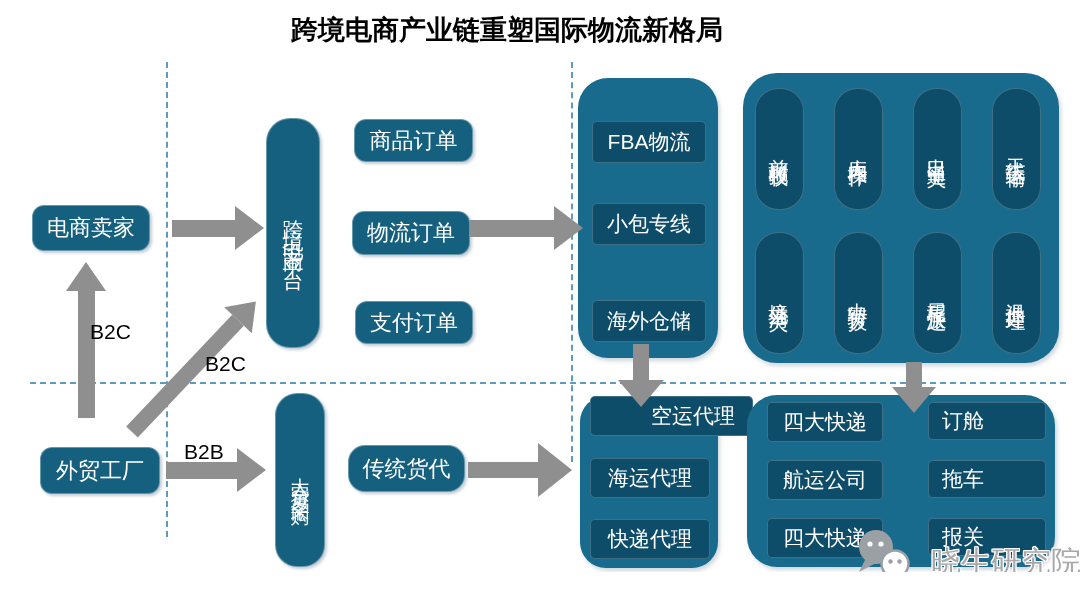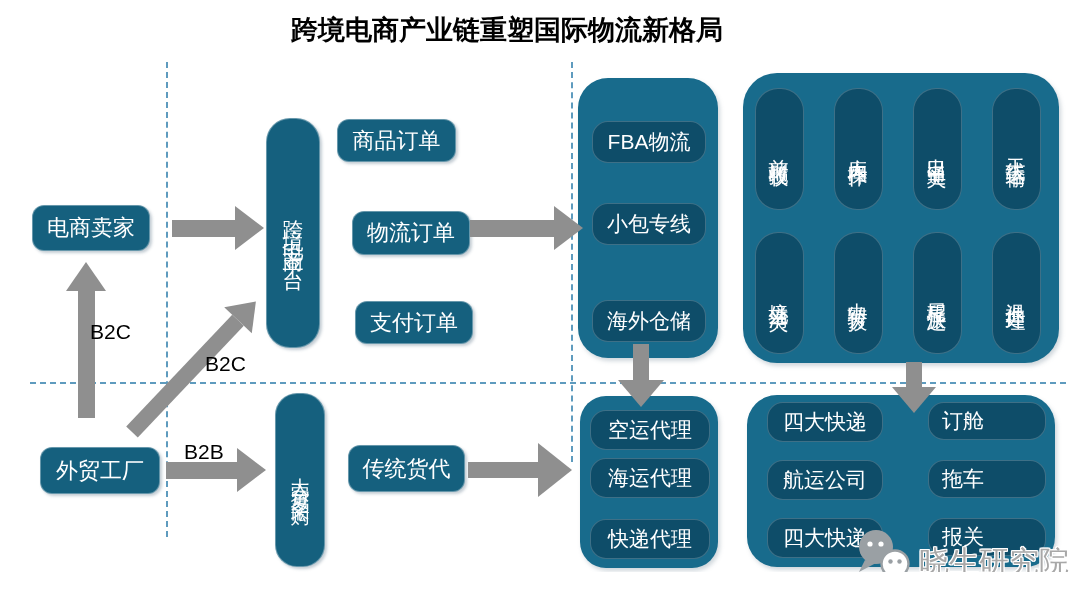--- a/index.html
+++ b/index.html
@@ -14,48 +14,48 @@
   .l1{left:166px;top:62px;height:475px;}
   .l2{left:571px;top:62px;height:400px;}
   .hline{position:absolute;height:0;border-top:2px dashed #5E9BBE;left:30px;top:382px;width:1036px;z-index:0;}
 
   
   .box{position:absolute;background:#15607E;color:#fff;border-radius:12px;display:flex;
        align-items:center;justify-content:center;font-size:22px;z-index:2;
        border:1px solid rgba(255,255,255,.35);box-shadow:2px 2px 3px rgba(125,145,160,.45);}
   .b-seller{left:32px;top:205px;width:116px;height:44px;}
   .b-factory{left:40px;top:447px;width:118px;height:45px;}
-  .b-product{left:337px;top:119px;width:117px;height:41px;text-align:right;}
+  .b-product{left:354px;top:119px;width:117px;height:41px;text-align:right;}
   .b-logistics{left:352px;top:211px;width:116px;height:42px;}
   .b-payment{left:355px;top:301px;width:116px;height:41px;}
-  .b-forwarder{left:348px;top:445px;width:115px;height:45px;}
+  .b-forwarder{left:348px;top:445px;width:115px;height:45px;border-radius:17px;}
 
   
   .vbox{position:absolute;background:#15607E;color:#fff;display:flex;align-items:center;
         justify-content:center;writing-mode:vertical-rl;text-orientation:upright;z-index:2;
         border:1px solid rgba(255,255,255,.35);box-shadow:2px 2px 3px rgba(125,145,160,.45);}
   .b-platform{left:266px;top:118px;width:52px;height:228px;border-radius:24px;font-size:21px;letter-spacing:10px;}
   .b-bulk{left:275px;top:393px;width:48px;height:172px;border-radius:22px;font-size:19px;letter-spacing:6px;}
 
   
   .container{position:absolute;background:#186B8C;z-index:1;box-shadow:2px 3px 4px rgba(120,140,155,.35);}
   .c-fba{left:578px;top:78px;width:140px;height:280px;border-radius:30px;}
   .c-chain{left:743px;top:73px;width:316px;height:290px;border-radius:34px;padding:15px 0 0 12px;box-sizing:border-box;}
   .c-agents{left:580px;top:396px;width:138px;height:172px;border-radius:26px;}
   .c-carriers{left:747px;top:395px;width:308px;height:172px;border-radius:30px;display:grid;
               grid-template-columns:116px 118px;column-gap:45px;row-gap:18px;
               padding:7px 0 0 20px;box-sizing:border-box;align-content:start;}
 
   
   .pill{background:#0E4D69;color:#fff;display:flex;align-items:center;justify-content:center;
-        font-size:21px;border-radius:16px;border:1px solid rgba(255,255,255,.2);}
+        font-size:21px;border-radius:5px;border:1px solid rgba(255,255,255,.2);}
   .c-fba .pill{position:absolute;left:14px;width:112px;height:40px;}
   .fp1{top:43px;}.fp2{top:125px;}.fp3{top:222px;font-family:Liberation Mono, monospace;}
   .c-agents .pill{position:absolute;left:10px;width:118px;height:38px;}
-  .gp1{top:14px;}.gp2{top:62px;}.gp3{top:123px;}
+  .gp1{top:0;padding-left:43px;}.gp2{top:62px;}.gp3{top:123px;}
   .c-carriers .pill{height:38px;}
   .c-carriers .svc{justify-content:flex-start;padding-left:13px;box-sizing:border-box;}
 
   .vrow{display:flex;gap:30px;}
   .vrow + .vrow{margin-top:22px;}
   .vpill{width:47px;height:120px;border-radius:23px;background:#0E4D69;color:#fff;
          border:1px solid rgba(255,255,255,.2);display:flex;align-items:center;justify-content:center;
          writing-mode:vertical-rl;text-orientation:upright;font-size:20px;letter-spacing:3px;}
 
   
@@ -89,21 +89,21 @@
 
   
   .lbl{position:absolute;font-size:21px;font-weight:normal;color:#000;z-index:11;}
   .lbl-b2c1{left:90px;top:320px;}
   .lbl-b2c2{left:205px;top:352px;}
   .lbl-b2b{left:184px;top:440px;}
 
   
   .watermark{position:absolute;left:853px;top:528px;display:flex;align-items:flex-start;z-index:50;}
   .wm-icon{flex:0 0 auto;}
-  .wm-text{font-size:30px;color:#a8a8a8;margin-top:14px;margin-left:2px;white-space:nowrap;
+  .wm-text{font-size:30px;color:#a8a8a8;margin-top:14px;margin-left:14px;white-space:nowrap;
            text-shadow:-1px -1px 0 #fff,1px -1px 0 #fff,-1px 1px 0 #fff,1px 1px 0 #fff,
                        0 -1px 0 #fff,0 1px 0 #fff,-1px 0 0 #fff,1px 0 0 #fff;}
 </style>
 </head>
 <body>
 
 <div class="canvas">
 
   <div class="title">跨境电商产业链重塑国际物流新格局</div>
 

